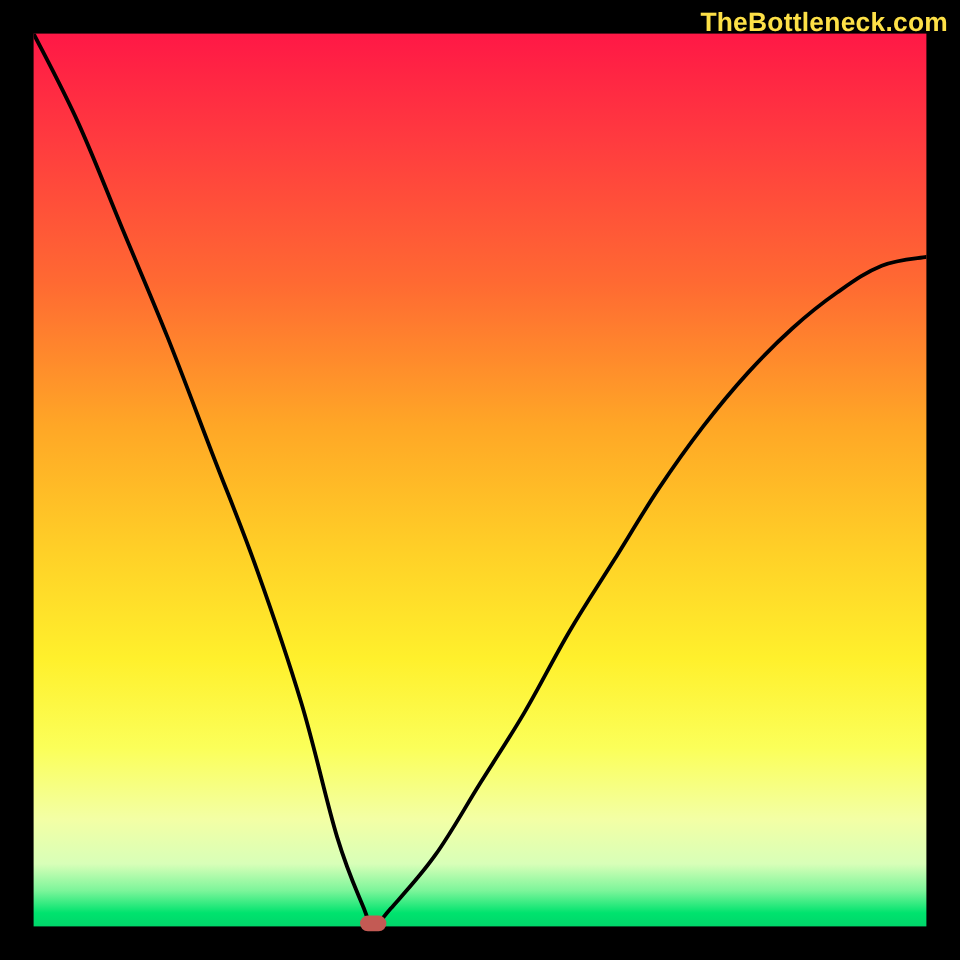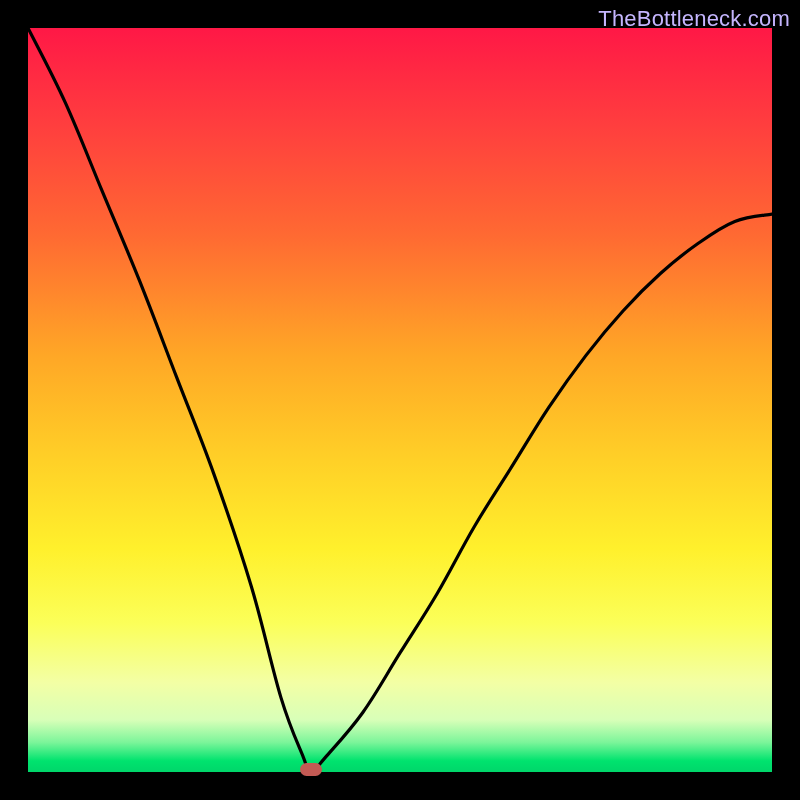--- a/index.html
+++ b/index.html
@@ -37,23 +37,23 @@
       #f3ffa5 88%,
       #d8ffb8 93%,
       #7cf59a 96%,
       #00e36e 98.5%,
       #00d66a 100%);
   }
   .watermark {
     position: absolute;
     top: 6px;
     right: 10px;
-    color: #c4b5fd;
+    color: #fde047;
     font-size: 22px;
-    font-weight: 400;
+    font-weight: 700;
     letter-spacing: 0.2px;
   }
   svg.curve {
     position: absolute;
     left: 0;
     top: 0;
     width: 744px;
     height: 744px;
   }
   .marker {

